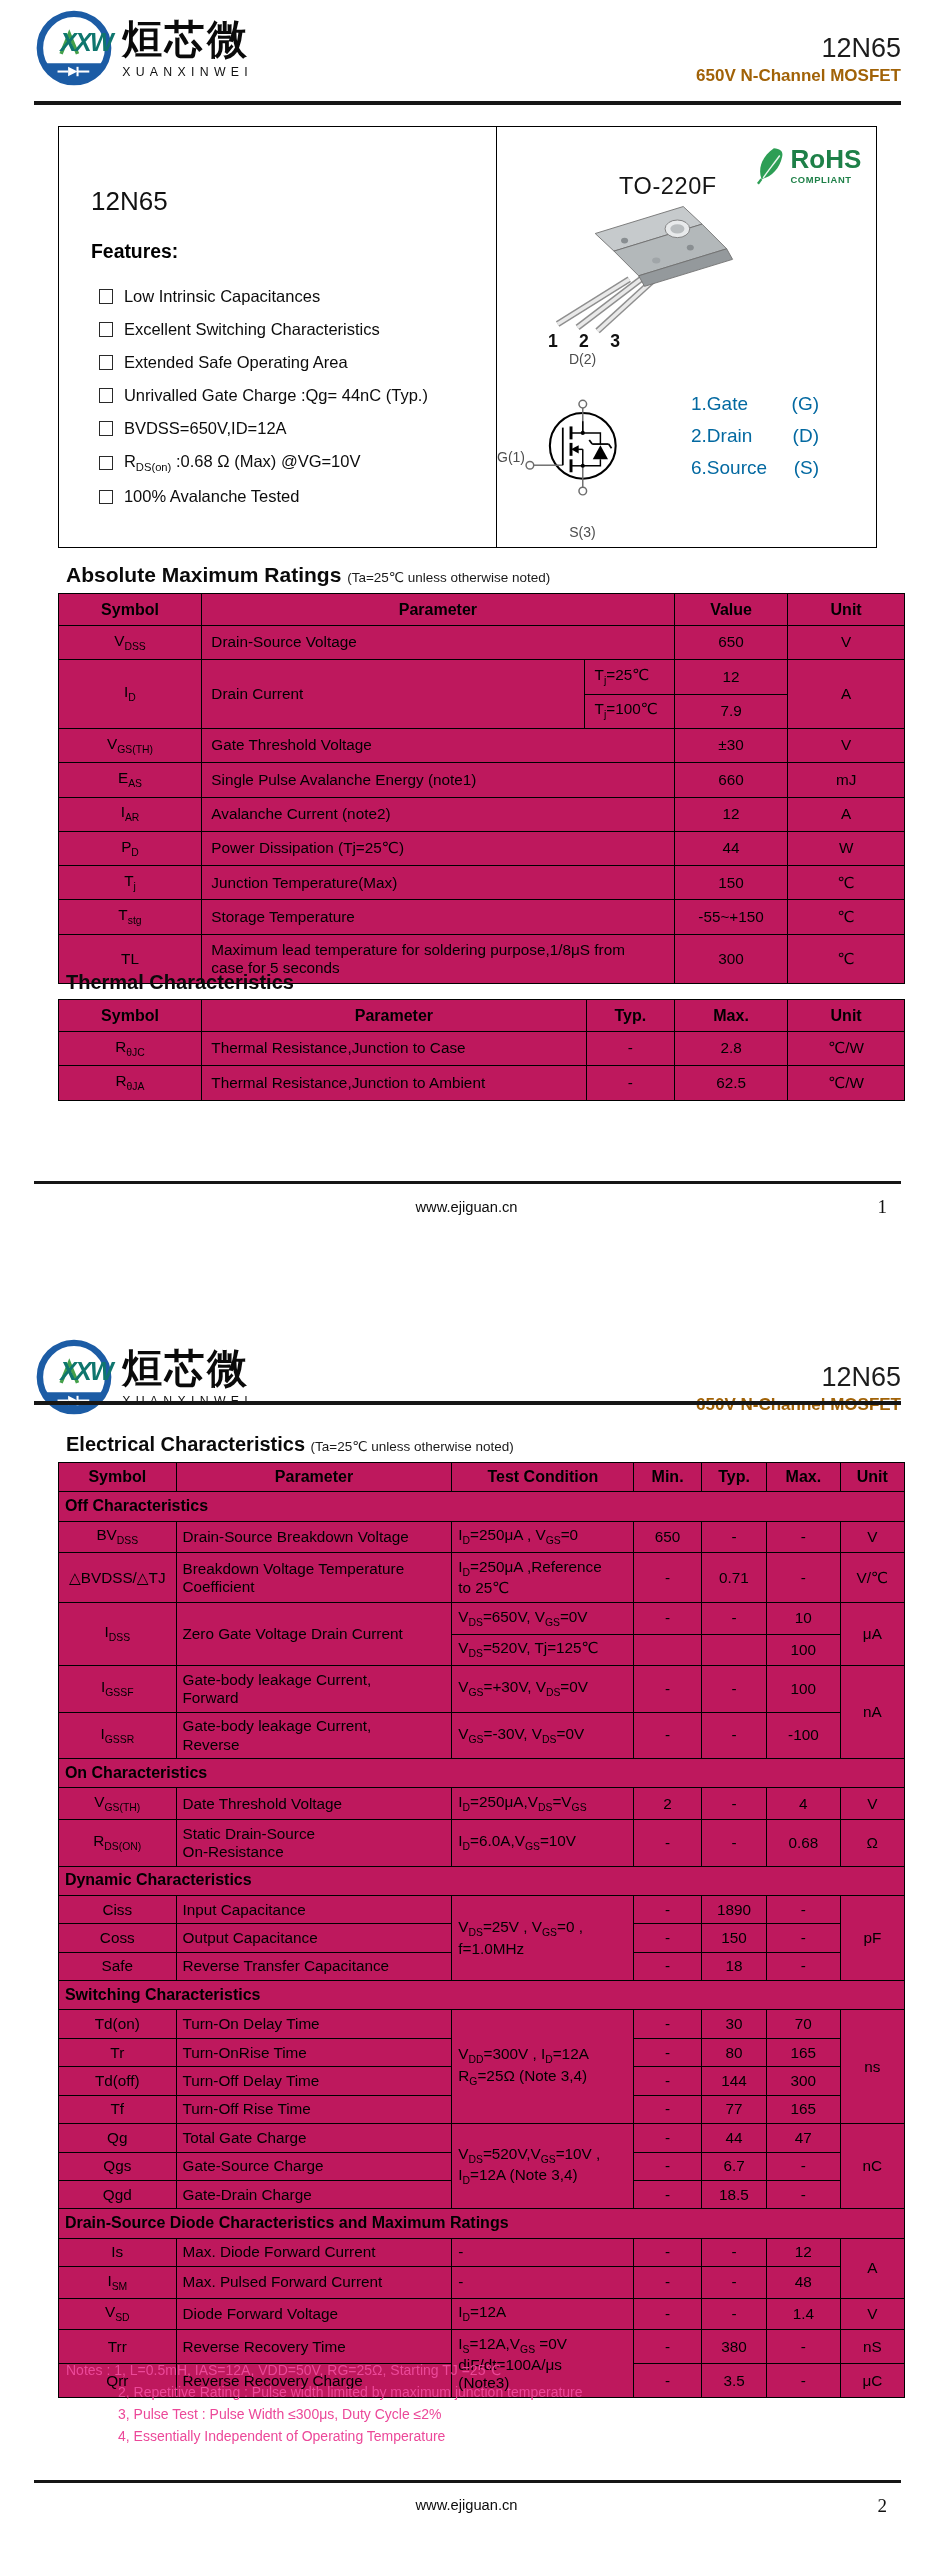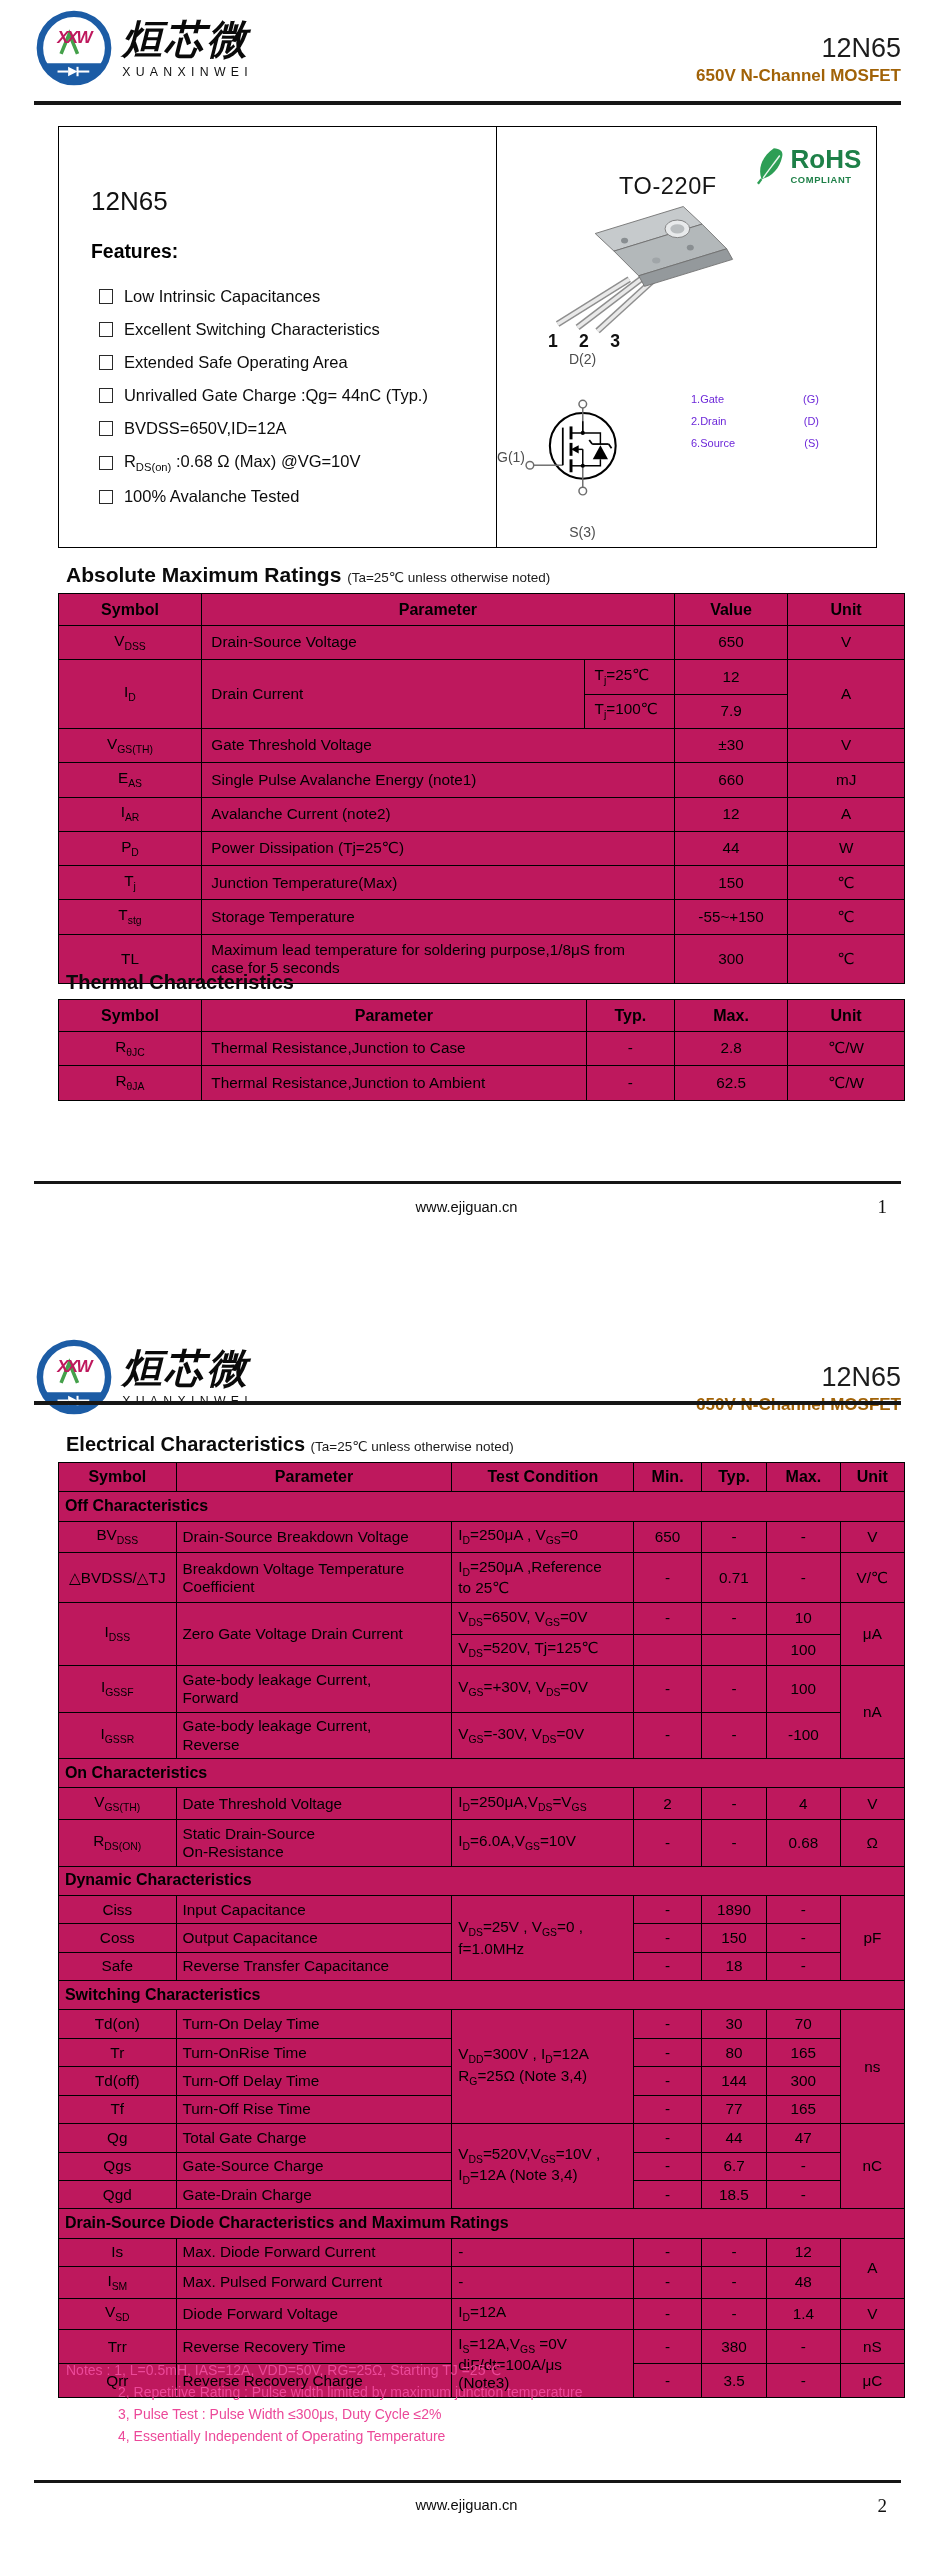--- a/index.html
+++ b/index.html
@@ -6,23 +6,23 @@
   body{width:933px;height:2576px;position:relative;font-family:"Liberation Sans","DejaVu Sans",sans-serif;color:#000;}
   .page{position:absolute;left:0;width:933px;height:1288px;background:#fff;overflow:hidden;}
   #pg1{top:0;} #pg2{top:1288px;}
 
   
   .header{position:absolute;left:34px;right:32px;display:flex;justify-content:space-between;align-items:flex-start;}
   #pg1 .header{top:8.2px;} #pg2 .header{top:49px;}
   .logo-cluster{display:flex;align-items:flex-start;}
   .logomark{position:relative;width:80px;height:80px;flex:none;}
   .logomark svg{position:absolute;left:0;top:0;}
-  .logo-xxw{position:absolute;left:0;top:20px;width:80px;text-align:center;color:#be185d;font-weight:bold;font-style:italic;font-size:17px;letter-spacing:-1.8px;}
+  .logo-xxw{position:absolute;left:12px;top:20px;width:80px;text-align:center;color:#0f766e;font-weight:bold;font-style:italic;font-size:25px;letter-spacing:-1.8px;}
   .brandtext{margin-left:8.2px;margin-top:5.9px;display:flex;flex-direction:column;}
-  .brand-cn{font-size:40px;font-weight:bold;line-height:1.25;letter-spacing:2.4px;color:#0a0a0a;font-style:italic;}
+  .brand-cn{font-size:40px;font-weight:bold;line-height:1.25;letter-spacing:2.4px;color:#0a0a0a;}
   .brand-en{font-size:12.3px;letter-spacing:5.3px;color:#111;margin-top:1.2px;font-weight:500;}
   .hdr-right{text-align:right;margin-top:23.5px;}
   .hdr-part{font-size:27px;color:#1c1c1c;line-height:1.2;}
   .hdr-sub{font-size:17px;font-weight:bold;color:#a16207;margin-top:2.4px;}
   .hrule{position:absolute;left:34px;right:32px;height:3.5px;background:#161616;}
   #pg1 .hrule{top:101px;} #pg2 .hrule{top:113px;}
 
   
   .featbox{position:absolute;left:58px;top:126px;width:819px;height:422px;border:1.8px solid #000;display:flex;box-sizing:border-box;}
   .fb-left{width:437px;border-right:1.8px solid #000;position:relative;flex:none;}
@@ -39,21 +39,21 @@
   .rohs-name{font-size:26px;font-weight:bold;color:#1e8048;line-height:1;}
   .rohs-sub{font-size:9.4px;font-weight:bold;color:#1e8048;letter-spacing:0.6px;margin-top:1.2px;}
   .pkgimg{position:absolute;left:44px;top:76px;}
   .pins123{position:absolute;left:51px;top:204px;font-size:17.6px;font-weight:bold;letter-spacing:8.2px;color:#111;}
   .symwrap{position:absolute;left:0px;top:223px;width:235px;height:194px;}
   .symlabel{position:absolute;font-size:14px;color:#4d4d4d;}
   .sym-d{left:61px;top:1.2px;width:49px;text-align:center;}
   .sym-g{left:0px;top:99px;width:28px;text-align:right;}
   .sym-s{left:61px;top:174px;width:49px;text-align:center;}
   .legend{position:absolute;left:194px;top:266px;}
-  .leg-row{display:flex;width:128px;justify-content:space-between;font-size:11px;color:#6d28d9;margin-bottom:10px;}
+  .leg-row{display:flex;width:128px;justify-content:space-between;font-size:19px;color:#0369a1;margin-bottom:10px;}
 
   
   .sect-title{position:absolute;font-weight:bold;color:#0a0a0a;}
   .t-amr{left:66px;top:563px;font-size:21px;}
   .t-th{left:66px;top:971px;font-size:20px;}
   .t-ec{left:66px;top:145px;font-size:20px;}
   .t-note{font-weight:normal;font-size:13.5px;color:#1a1a1a;}
 
   
   table.dt{border-collapse:collapse;table-layout:fixed;position:absolute;left:58px;width:847px;border:1.8px solid #000;background:#be185d;}

